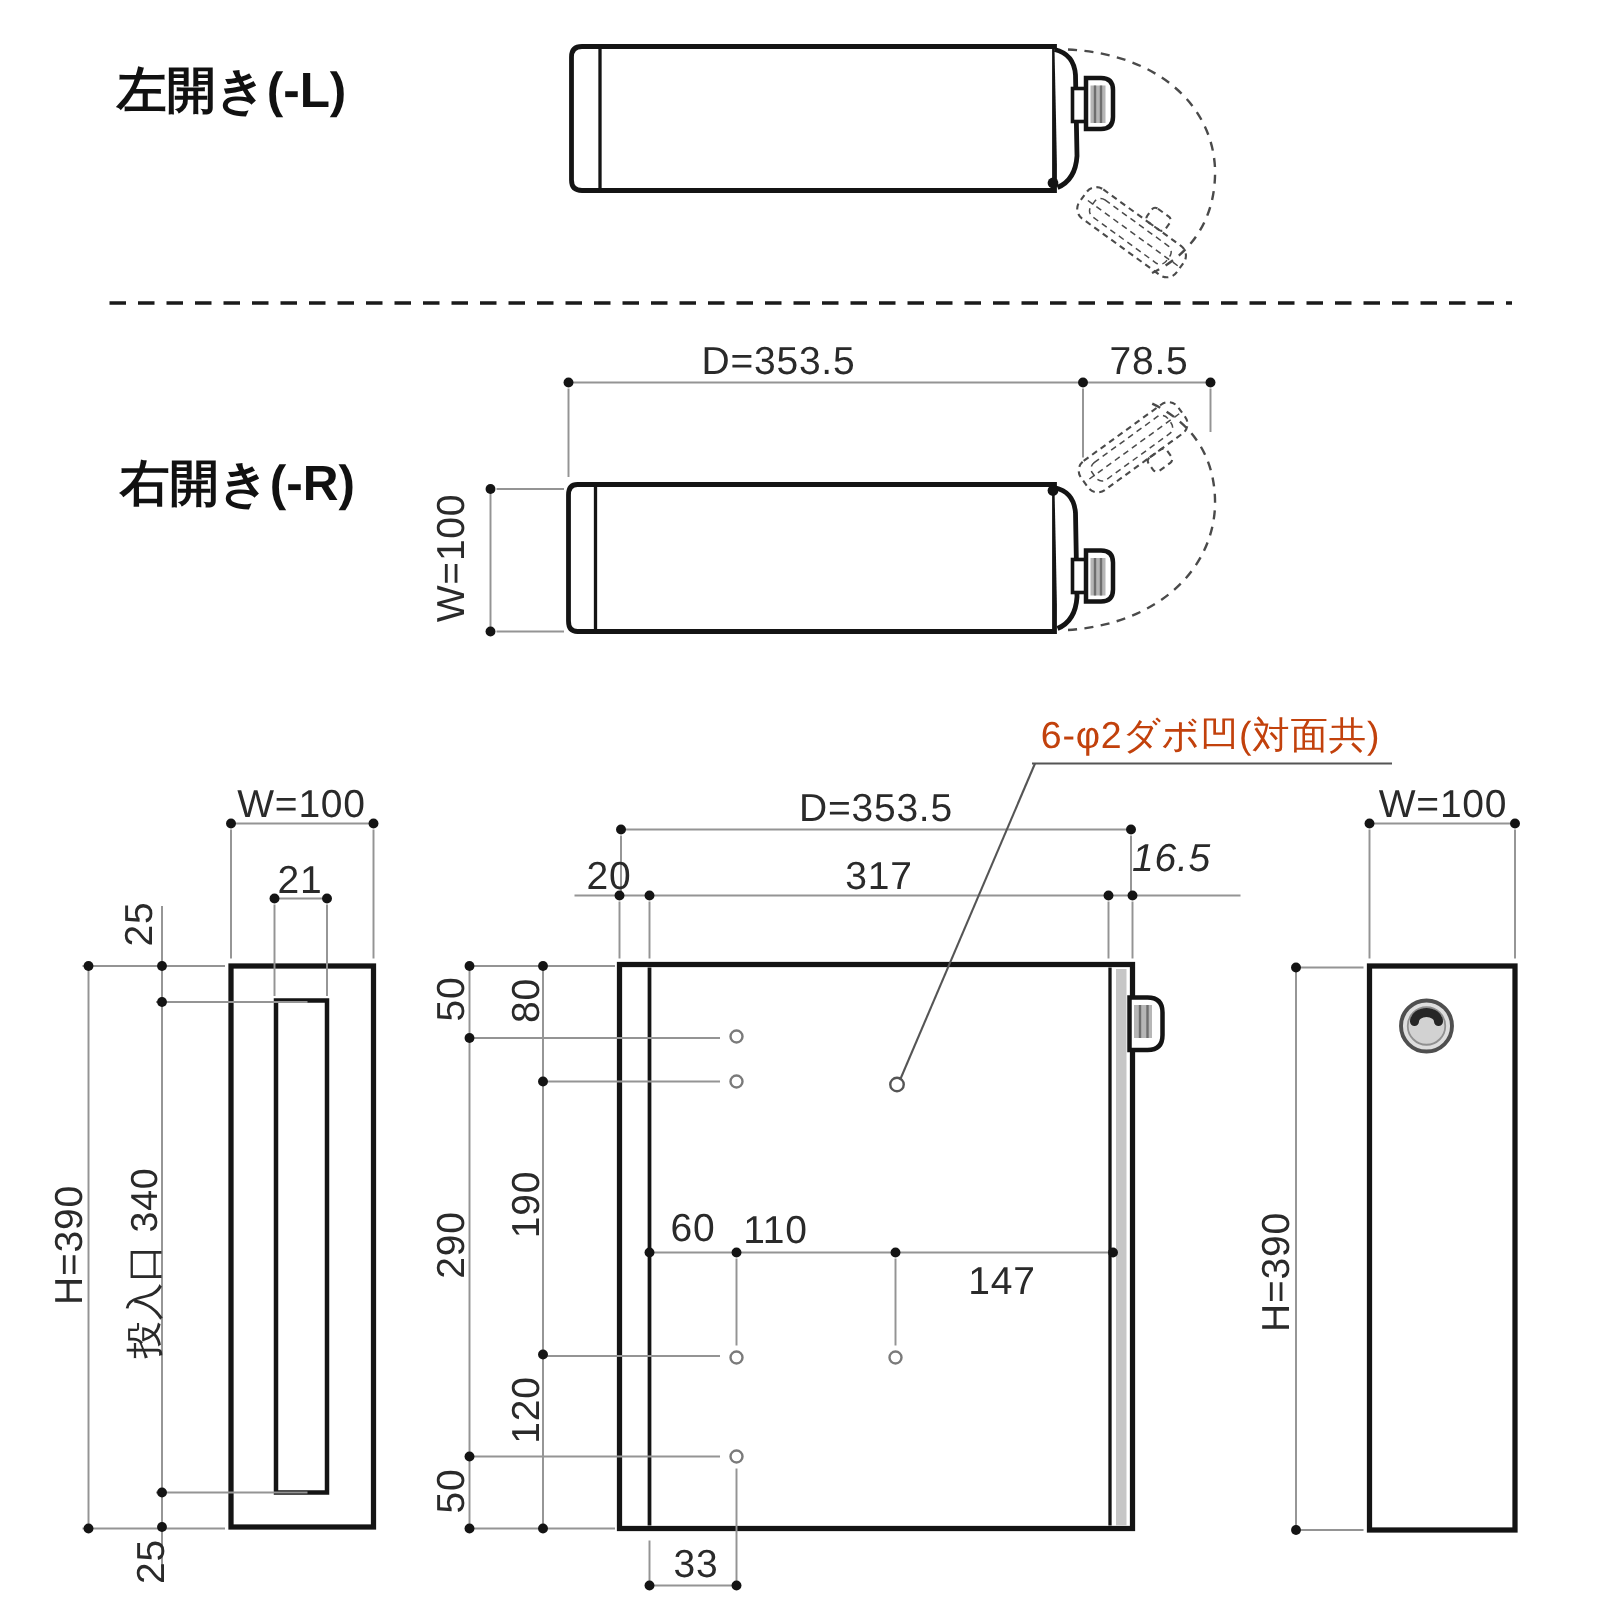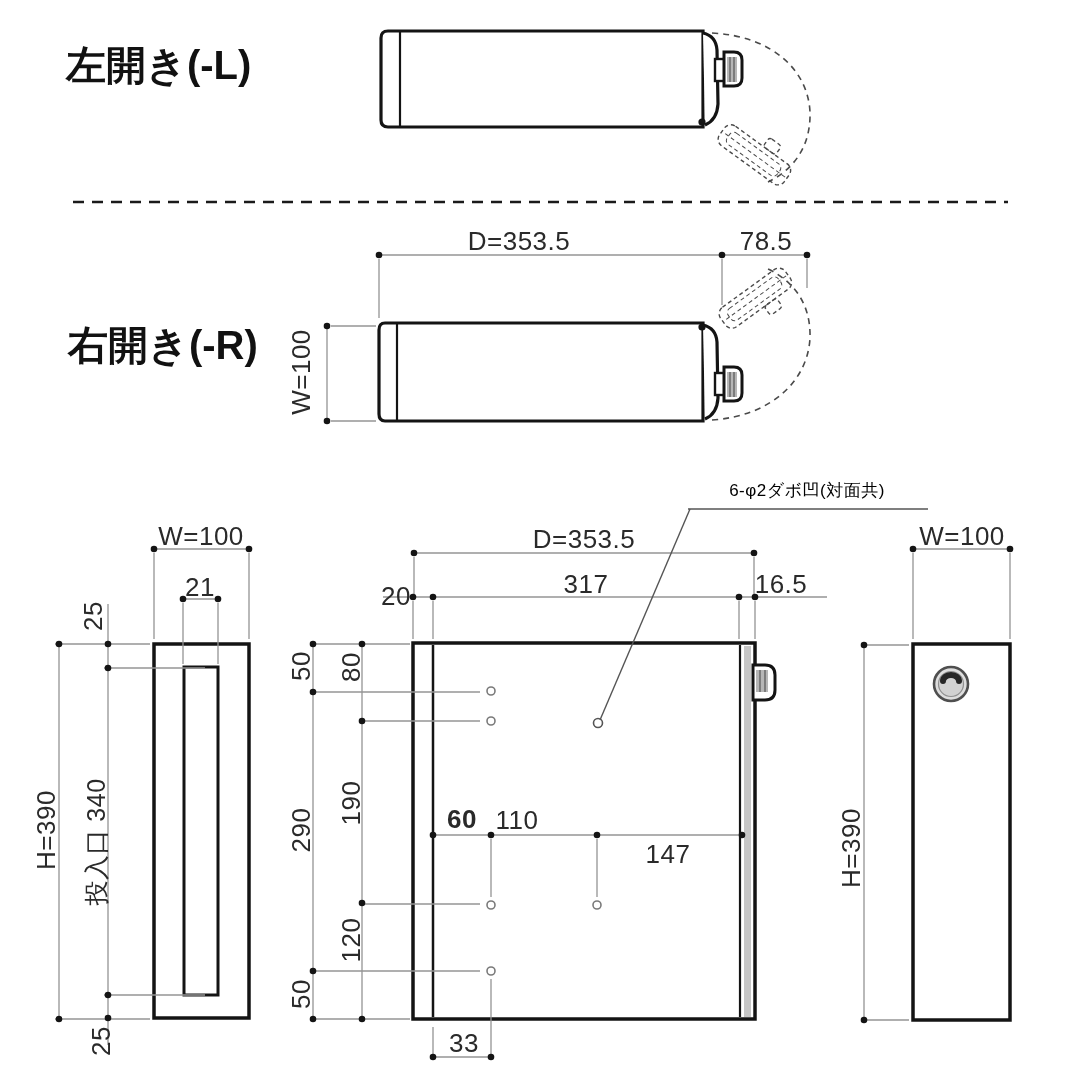--- a/index.html
+++ b/index.html
@@ -5,22 +5,22 @@
   html,body{margin:0;padding:0;background:#fff;}
   #stage{
     position:relative;width:1080px;height:1080px;background:#ffffff;
     font-family:"Liberation Sans","DejaVu Sans",sans-serif;
     color:#222;overflow:hidden;
   }
   #linework{position:absolute;left:0;top:0;}
   .lbl{position:absolute;transform:translate(-50%,-50%);white-space:nowrap;
        font-size:26px;color:#2a2a2a;letter-spacing:.5px;}
   .lbl.rot{transform:translate(-50%,-50%) rotate(-90deg);}
-  .title{position:absolute;font-size:40px;font-weight:bold;color:#111;white-space:nowrap;}
-  .callout{font-size:17px;color:#000000;}
+  .title{position:absolute;font-size:33px;font-weight:bold;color:#111;white-space:nowrap;margin-left:12px;}
+  .callout{font-size:25px;color:#c2410c;}
   .small{font-size:25px;}
 </style>
 </head>
 <body>
 
 <div id="stage">
 
 <svg id="linework" width="1080" height="1080" viewBox="0 0 1080 1080">
 
   <line x1="73" y1="202" x2="1008" y2="202" stroke="#1a1a1a" stroke-width="2.4" stroke-dasharray="11 8"></line>
@@ -214,46 +214,46 @@
         <circle cx="913" cy="549" r="3.3"></circle>
             <circle cx="1010" cy="549" r="3.3"></circle>
         <circle cx="864" cy="645" r="3.3"></circle>
             <circle cx="864" cy="1020" r="3.3"></circle>
       </g>
     </g>
   </g>
 </svg>
 
   <div class="title" style="left:66px;top:38px;">左開き(-L)</div>
-  <div class="title" style="left:68px;top:318px;">右開き(-R)</div>
+  <div class="title" style="left:68px;top:300px;">右開き(-R)</div>
 
   <div class="lbl" style="left:519px;top:241px;">D=353.5</div>
   <div class="lbl" style="left:766px;top:241px;">78.5</div>
   <div class="lbl rot" style="left:301px;top:372px;">W=100</div>
 
   <div class="lbl callout" style="left:807px;top:490px;">6-φ2ダボ凹(対面共)</div>
 
   <div class="lbl" style="left:201px;top:536px;">W=100</div>
   <div class="lbl" style="left:200px;top:587px;">21</div>
   <div class="lbl rot" style="left:93px;top:616px;">25</div>
   <div class="lbl rot" style="left:46px;top:830px;">H=390</div>
   <div class="lbl rot small" style="left:96px;top:842px;">投入口 340</div>
   <div class="lbl rot" style="left:101px;top:1041px;">25</div>
 
   <div class="lbl" style="left:584px;top:539px;">D=353.5</div>
-  <div class="lbl" style="left:396px;top:584px;margin-top:12px;">20</div>
+  <div class="lbl" style="left:406px;top:584px;">20</div>
   <div class="lbl" style="left:586px;top:584px;">317</div>
-  <div class="lbl" style="left:781px;top:584px;">16.5</div>
+  <div class="lbl" style="left:781px;top:572px;font-style:italic;">16.5</div>
   <div class="lbl rot" style="left:301px;top:666px;">50</div>
   <div class="lbl rot" style="left:351px;top:667px;">80</div>
   <div class="lbl rot" style="left:301px;top:830px;">290</div>
   <div class="lbl rot" style="left:351px;top:803px;">190</div>
   <div class="lbl rot" style="left:351px;top:940px;">120</div>
   <div class="lbl rot" style="left:301px;top:994px;">50</div>
-  <div class="lbl" style="left:462px;top:819px;font-weight:bold;">60</div>
+  <div class="lbl" style="left:462px;top:819px;">60</div>
   <div class="lbl" style="left:517px;top:820px;">110</div>
   <div class="lbl" style="left:668px;top:854px;">147</div>
   <div class="lbl" style="left:464px;top:1043px;">33</div>
 
   <div class="lbl" style="left:962px;top:536px;">W=100</div>
   <div class="lbl rot" style="left:851px;top:848px;">H=390</div>
 
 </div>
 
 </body></html>

